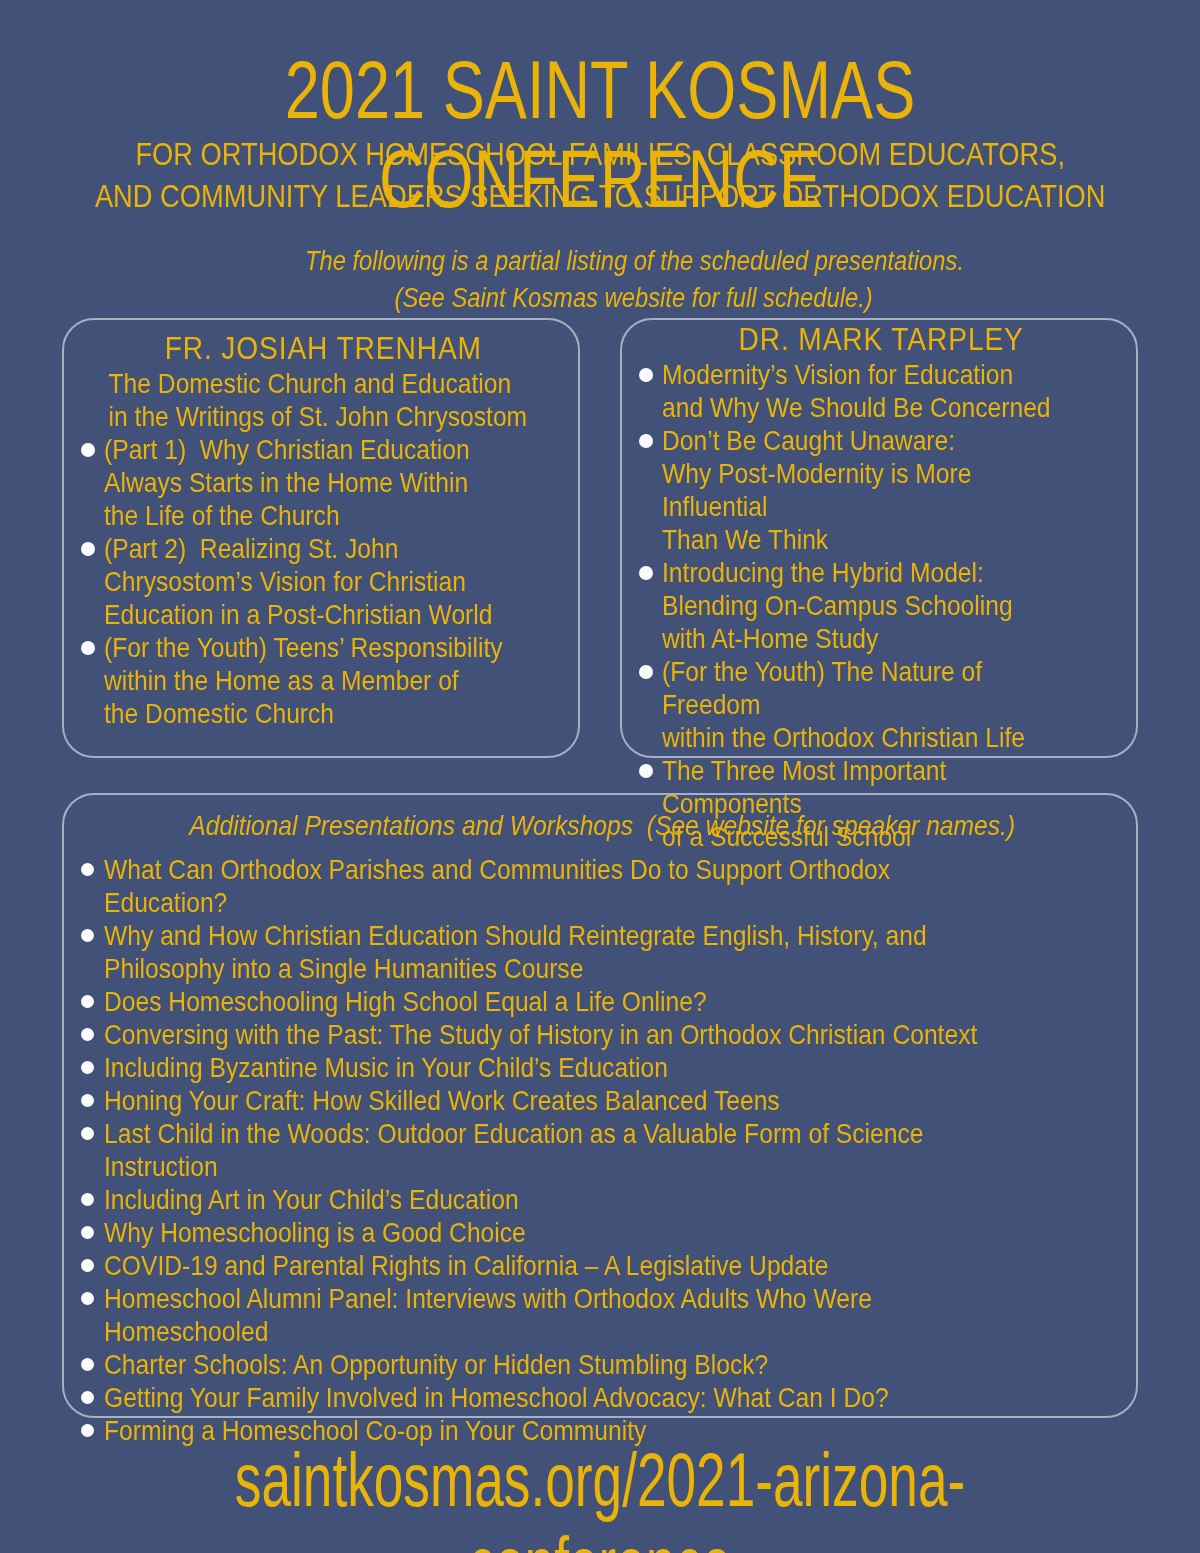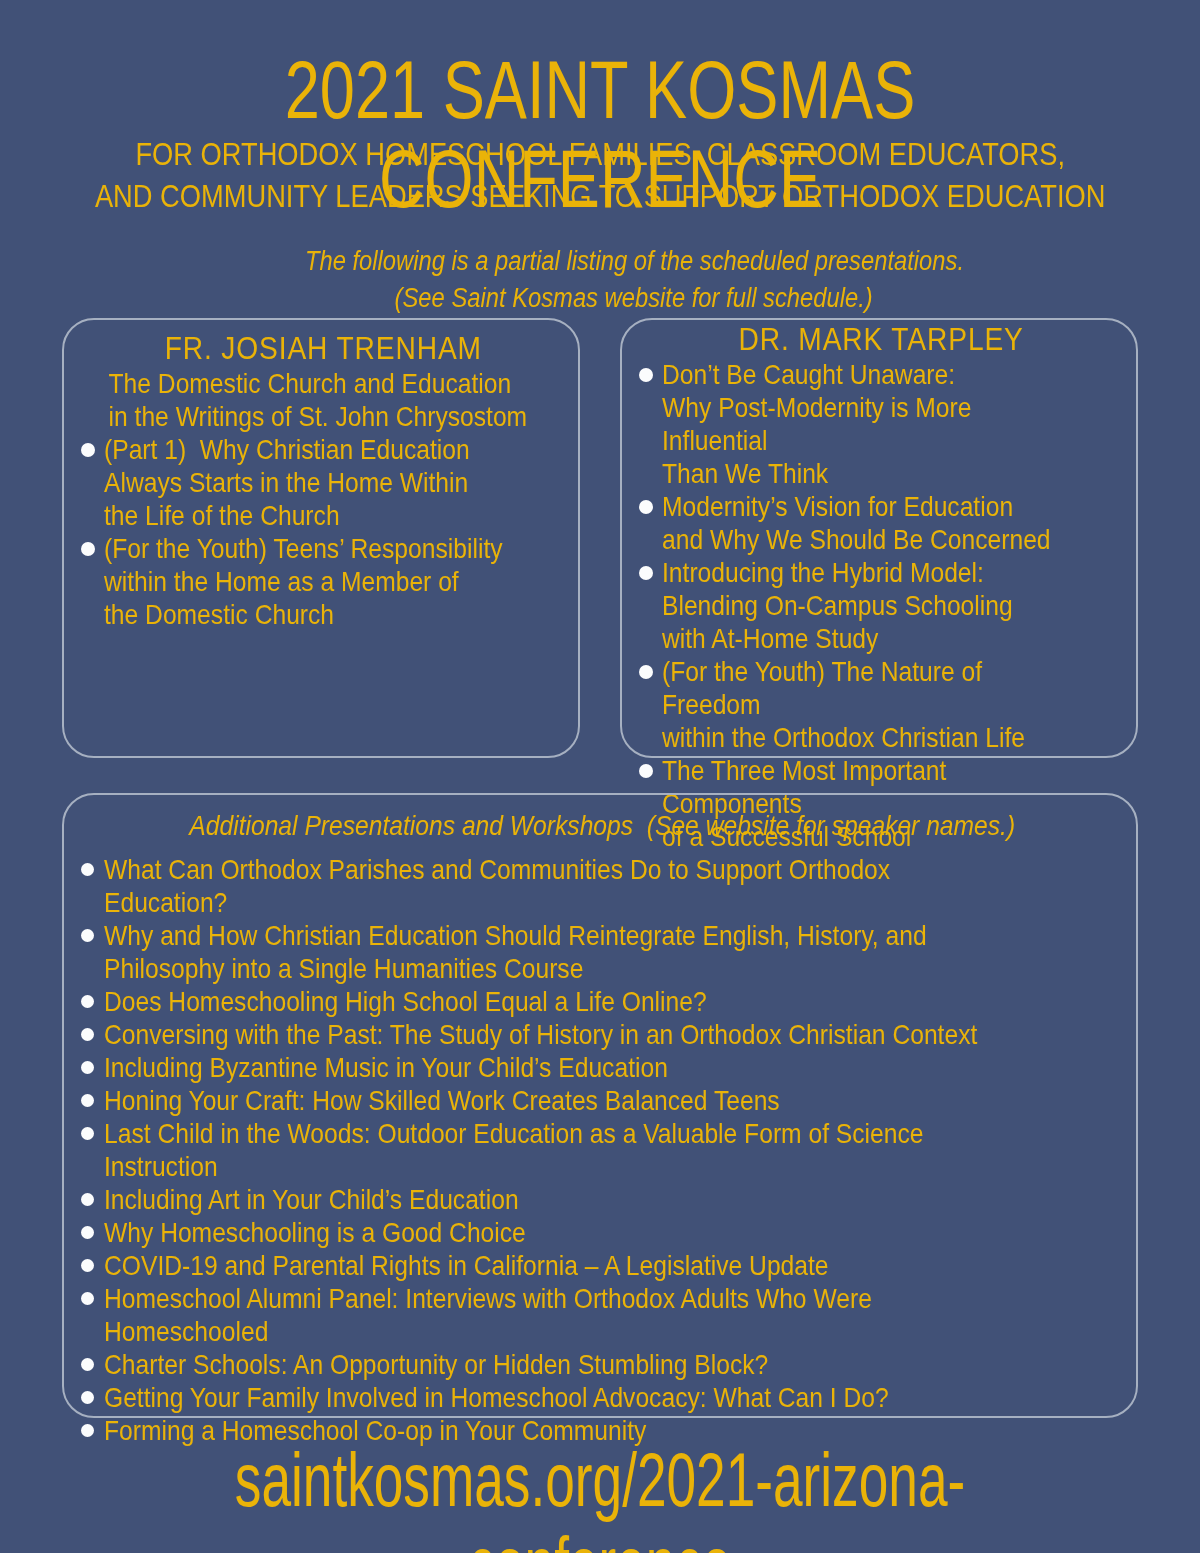--- a/index.html
+++ b/index.html
@@ -91,39 +91,42 @@
     <div class="speaker-intro">
       <span class="cx cx-c">The Domestic Church and Education
 in the Writings of St. John Chrysostom</span>
     </div>
     <ul class="blist">
 
         <li><span class="cx cx-l">(Part 1)  Why Christian Education
 Always Starts in the Home Within
 the Life of the Church</span></li>
 
+        <li><span class="cx cx-l">(Part 2)  Realizing St. John
+Chrysostom’s Vision for Christian
+Education in a Post-Christian World</span></li>
 
         <li><span class="cx cx-l">(For the Youth) Teens’ Responsibility
 within the Home as a Member of
 the Domestic Church</span></li>
       </ul>
   </section>
 
   <section class="box box-right">
     <h2 class="speaker-name">
       <span class="cx cx-c">DR. MARK TARPLEY</span>
     </h2>
     <ul class="blist">
 
+        <li><span class="cx cx-l">Modernity’s Vision for Education
+and Why We Should Be Concerned</span></li>
+
         <li><span class="cx cx-l">Don’t Be Caught Unaware:
 Why Post-Modernity is More Influential
 Than We Think</span></li>
-
-        <li><span class="cx cx-l">Modernity’s Vision for Education
-and Why We Should Be Concerned</span></li>
 
         <li><span class="cx cx-l">Introducing the Hybrid Model:
 Blending On-Campus Schooling
 with At-Home Study</span></li>
 
         <li><span class="cx cx-l">(For the Youth) The Nature of Freedom
 within the Orthodox Christian Life</span></li>
 
         <li><span class="cx cx-l">The Three Most Important Components
 of a Successful School</span></li>

